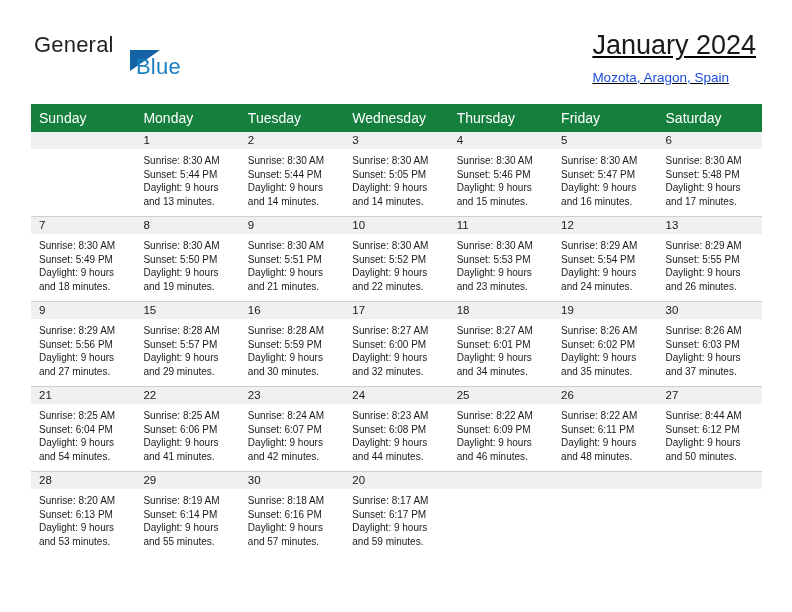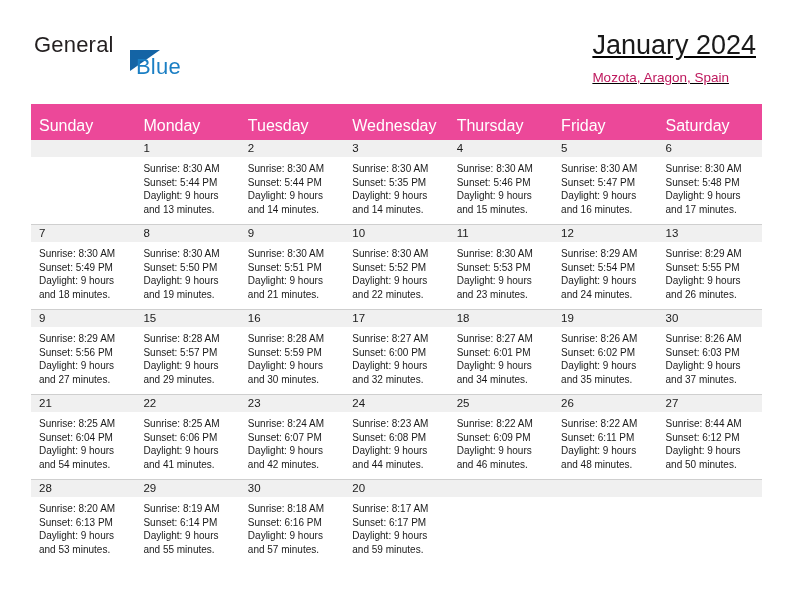--- a/index.html
+++ b/index.html
@@ -74,42 +74,42 @@
   }
   .cal-title {
     font-size: 27px;
     color: #1a1a1a;
     font-weight: normal;
     line-height: 34px;
     white-space: nowrap;
   }
   .cal-subtitle {
     font-size: 13.5px;
-    color: #be185d;
+    color: #1d4ed8;
     line-height: 20px;
     margin-top: 6px;
     white-space: nowrap;
   }
 
   
   .calendar {
     position: absolute;
     left: 31px;
     top: 104px;
     width: 731px;
     border-collapse: collapse;
     table-layout: fixed;
   }
   .calendar th {
-    background: #ec4899;
+    background: #15803d;
     color: #ffffff;
-    font-size: 16px;
+    font-size: 14px;
     font-weight: normal;
     text-align: left;
-    padding: 13px 0 5px 8px;
+    padding: 5px 0 5px 8px;
     height: 18px;
     vertical-align: middle;
     border: none;
   }
   .calendar td {
     width: 104.43px;
     height: 84px;
     vertical-align: top;
     padding: 0;
     border: none;
@@ -199,21 +199,21 @@
             <div>Sunrise: 8:30 AM</div>
             <div>Sunset: 5:44 PM</div>
             <div>Daylight: 9 hours</div>
             <div>and 14 minutes.</div>
           </div>
         </td>
         <td>
           <div class="daynum-band">3</div>
           <div class="cell-body">
             <div>Sunrise: 8:30 AM</div>
-            <div>Sunset: 5:35 PM</div>
+            <div>Sunset: 5:05 PM</div>
             <div>Daylight: 9 hours</div>
             <div>and 14 minutes.</div>
           </div>
         </td>
         <td>
           <div class="daynum-band">4</div>
           <div class="cell-body">
             <div>Sunrise: 8:30 AM</div>
             <div>Sunset: 5:46 PM</div>
             <div>Daylight: 9 hours</div>

